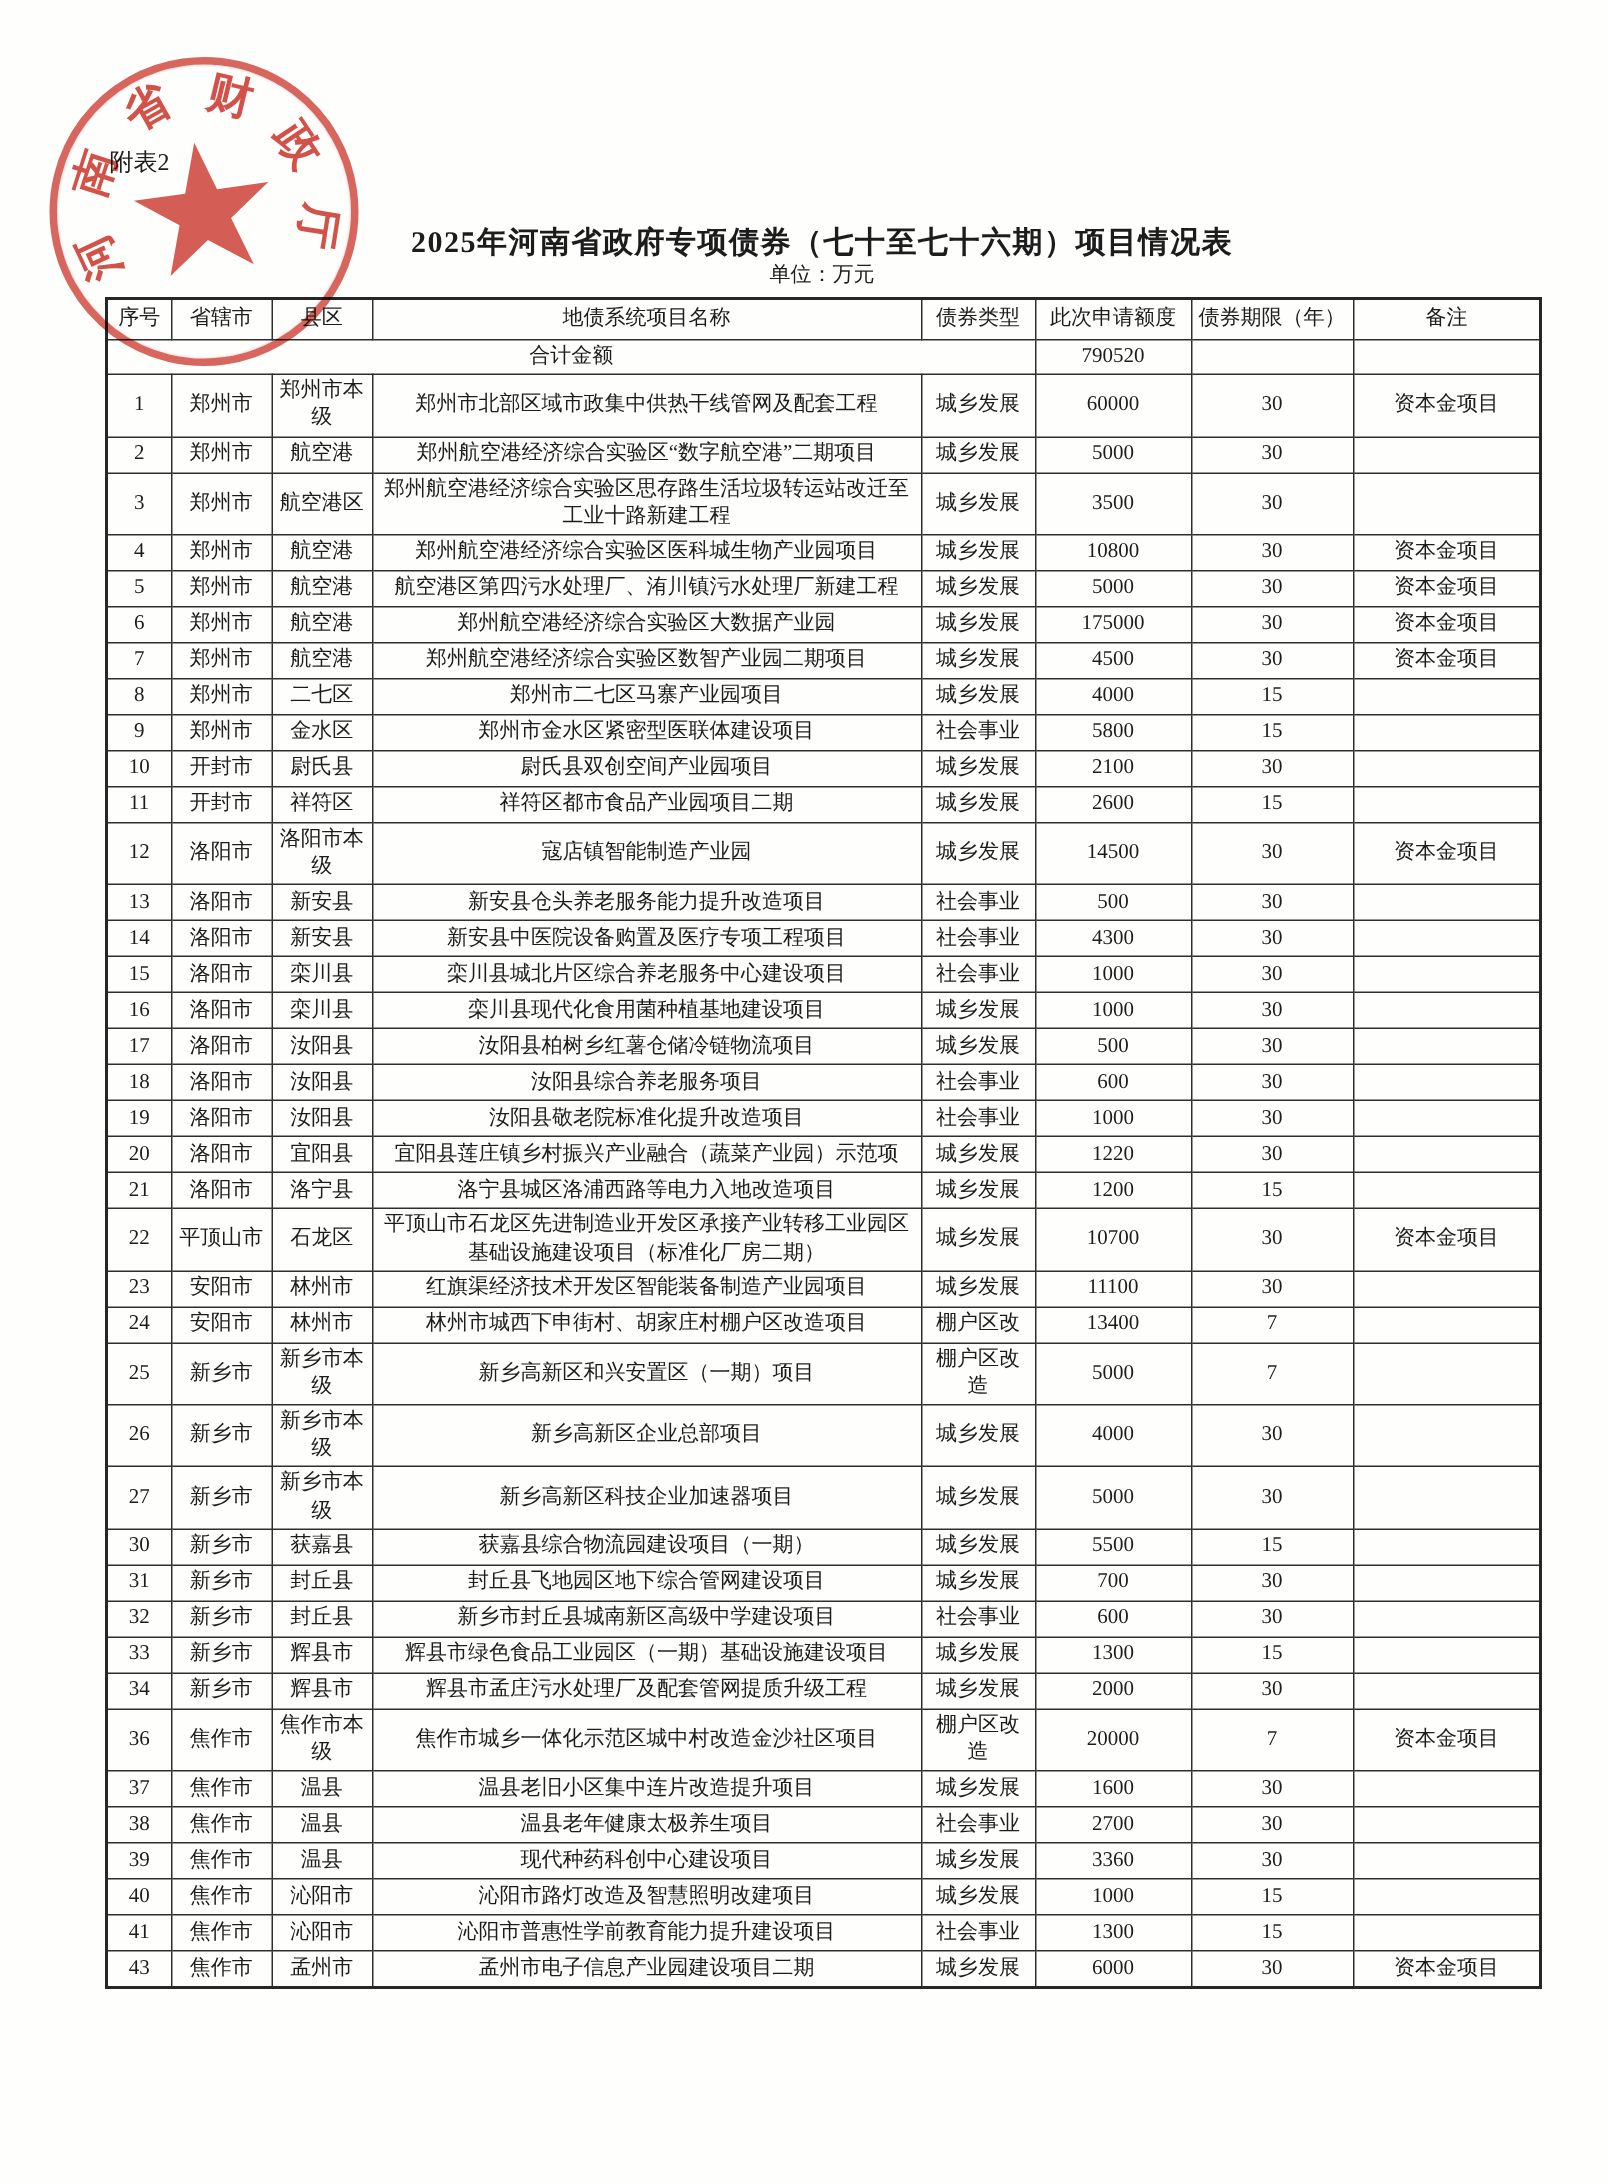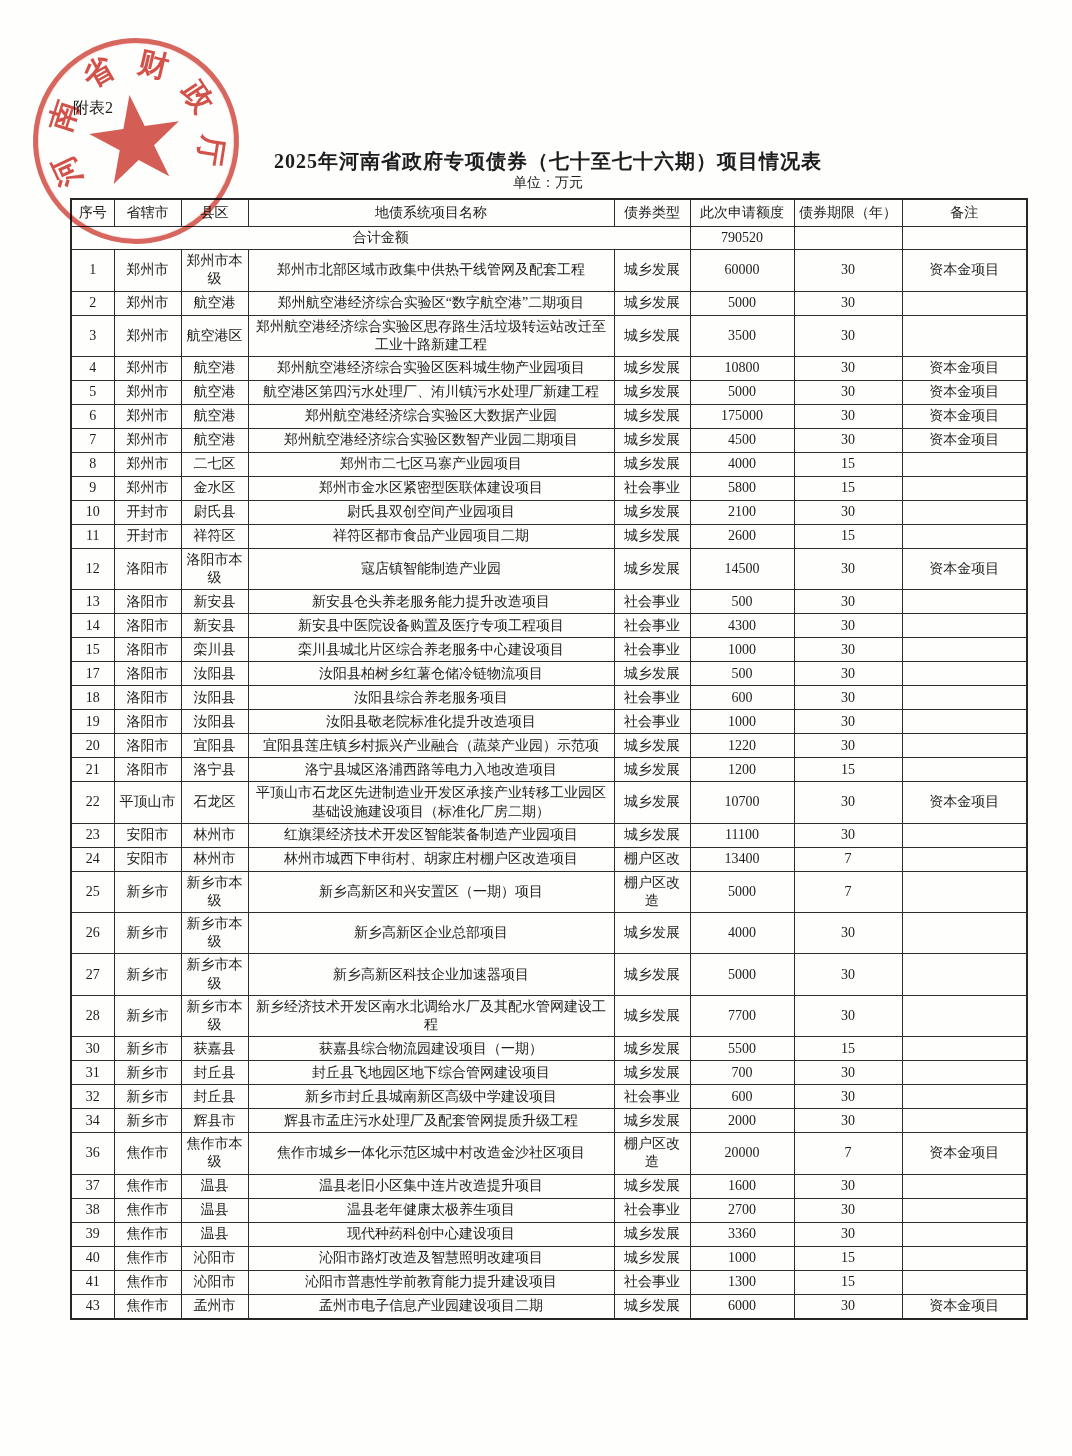--- a/index.html
+++ b/index.html
@@ -238,20 +238,30 @@
           <td>15</td>
           <td>洛阳市</td>
           <td>栾川县</td>
           <td>栾川县城北片区综合养老服务中心建设项目</td>
           <td>社会事业</td>
           <td>1000</td>
           <td>30</td>
           <td></td>
         </tr>
         <tr>
+          <td>16</td>
+          <td>洛阳市</td>
+          <td>栾川县</td>
+          <td>栾川县现代化食用菌种植基地建设项目</td>
+          <td>城乡发展</td>
+          <td>1000</td>
+          <td>30</td>
+          <td></td>
+        </tr>
+        <tr>
           <td>17</td>
           <td>洛阳市</td>
           <td>汝阳县</td>
           <td>汝阳县柏树乡红薯仓储冷链物流项目</td>
           <td>城乡发展</td>
           <td>500</td>
           <td>30</td>
           <td></td>
         </tr>
         <tr>
@@ -348,30 +358,20 @@
           <td>27</td>
           <td>新乡市</td>
           <td>新乡市本级</td>
           <td>新乡高新区科技企业加速器项目</td>
           <td>城乡发展</td>
           <td>5000</td>
           <td>30</td>
           <td></td>
         </tr>
         <tr>
-          <td>28</td>
-          <td>新乡市</td>
-          <td>新乡市本级</td>
-          <td>新乡经济技术开发区南水北调给水厂及其配水管网建设工程</td>
-          <td>城乡发展</td>
-          <td>7700</td>
-          <td>30</td>
-          <td></td>
-        </tr>
-        <tr>
           <td>30</td>
           <td>新乡市</td>
           <td>获嘉县</td>
           <td>获嘉县综合物流园建设项目（一期）</td>
           <td>城乡发展</td>
           <td>5500</td>
           <td>15</td>
           <td></td>
         </tr>
         <tr>
@@ -385,20 +385,30 @@
           <td></td>
         </tr>
         <tr>
           <td>32</td>
           <td>新乡市</td>
           <td>封丘县</td>
           <td>新乡市封丘县城南新区高级中学建设项目</td>
           <td>社会事业</td>
           <td>600</td>
           <td>30</td>
+          <td></td>
+        </tr>
+        <tr>
+          <td>33</td>
+          <td>新乡市</td>
+          <td>辉县市</td>
+          <td>辉县市绿色食品工业园区（一期）基础设施建设项目</td>
+          <td>城乡发展</td>
+          <td>1300</td>
+          <td>15</td>
           <td></td>
         </tr>
         <tr>
           <td>34</td>
           <td>新乡市</td>
           <td>辉县市</td>
           <td>辉县市孟庄污水处理厂及配套管网提质升级工程</td>
           <td>城乡发展</td>
           <td>2000</td>
           <td>30</td>

